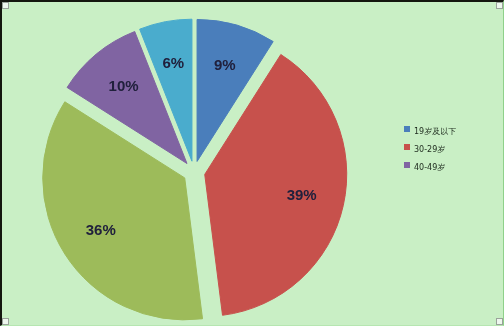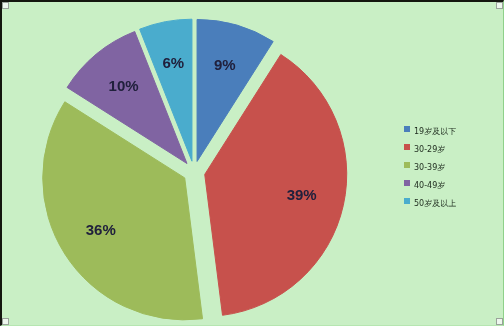--- a/index.html
+++ b/index.html
@@ -122,26 +122,18 @@
   <div id="legend">
       <div class="legend-item">
         <span class="legend-swatch" style="background: rgb(74, 126, 187);"></span>
         <span class="legend-text">19岁及以下</span>
       </div>
       <div class="legend-item">
         <span class="legend-swatch" style="background: rgb(199, 81, 76);"></span>
         <span class="legend-text">30-29岁</span>
       </div>
       <div class="legend-item">
-        <span class="legend-swatch" style="background: rgb(157, 187, 90);"></span>
-        <span class="legend-text">30-39岁</span>
-      </div>
-      <div class="legend-item">
         <span class="legend-swatch" style="background: rgb(128, 100, 162);"></span>
         <span class="legend-text">40-49岁</span>
-      </div>
-      <div class="legend-item">
-        <span class="legend-swatch" style="background: rgb(74, 172, 205);"></span>
-        <span class="legend-text">50岁及以上</span>
       </div>
     </div>
 
 </div>
 
 </body></html>

